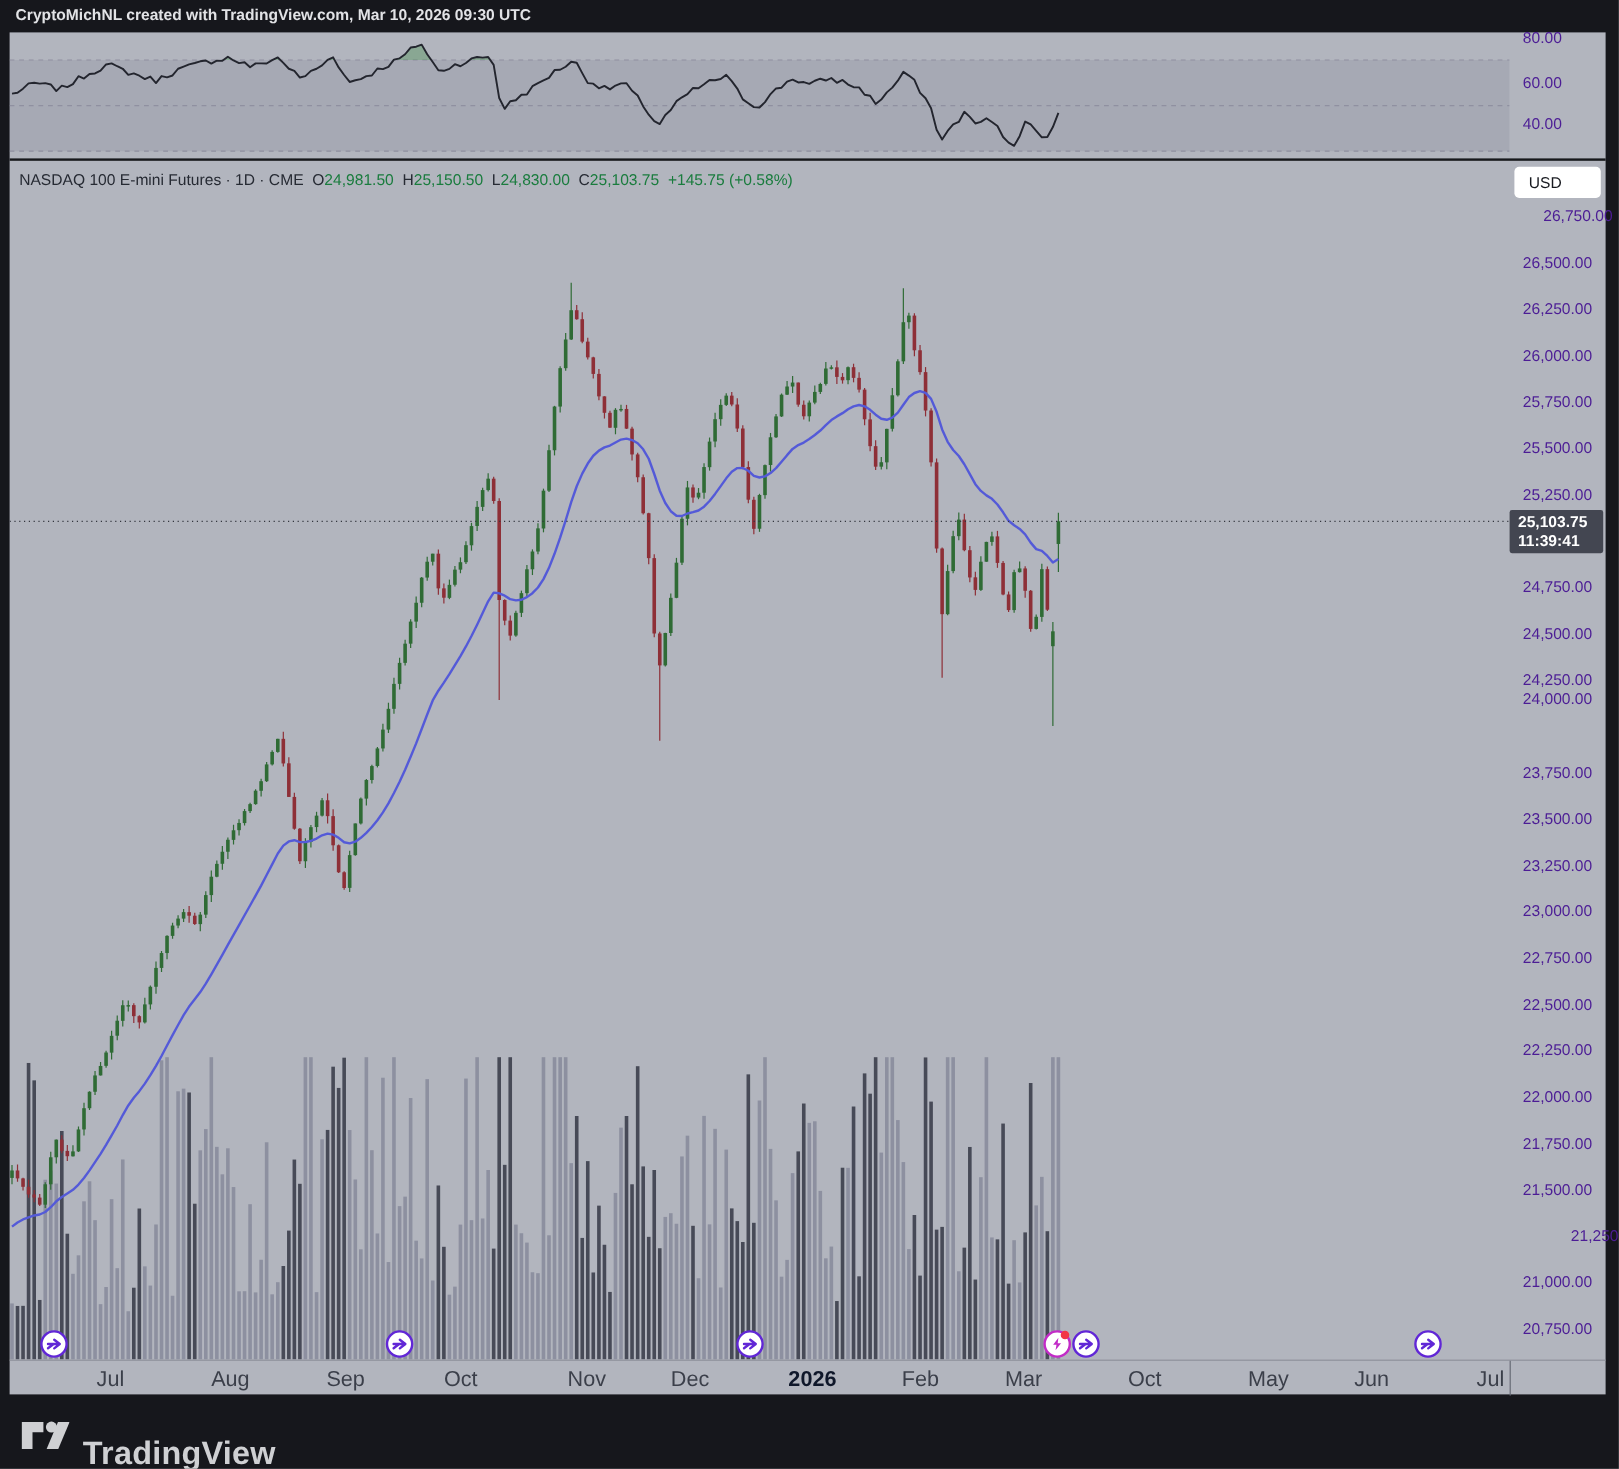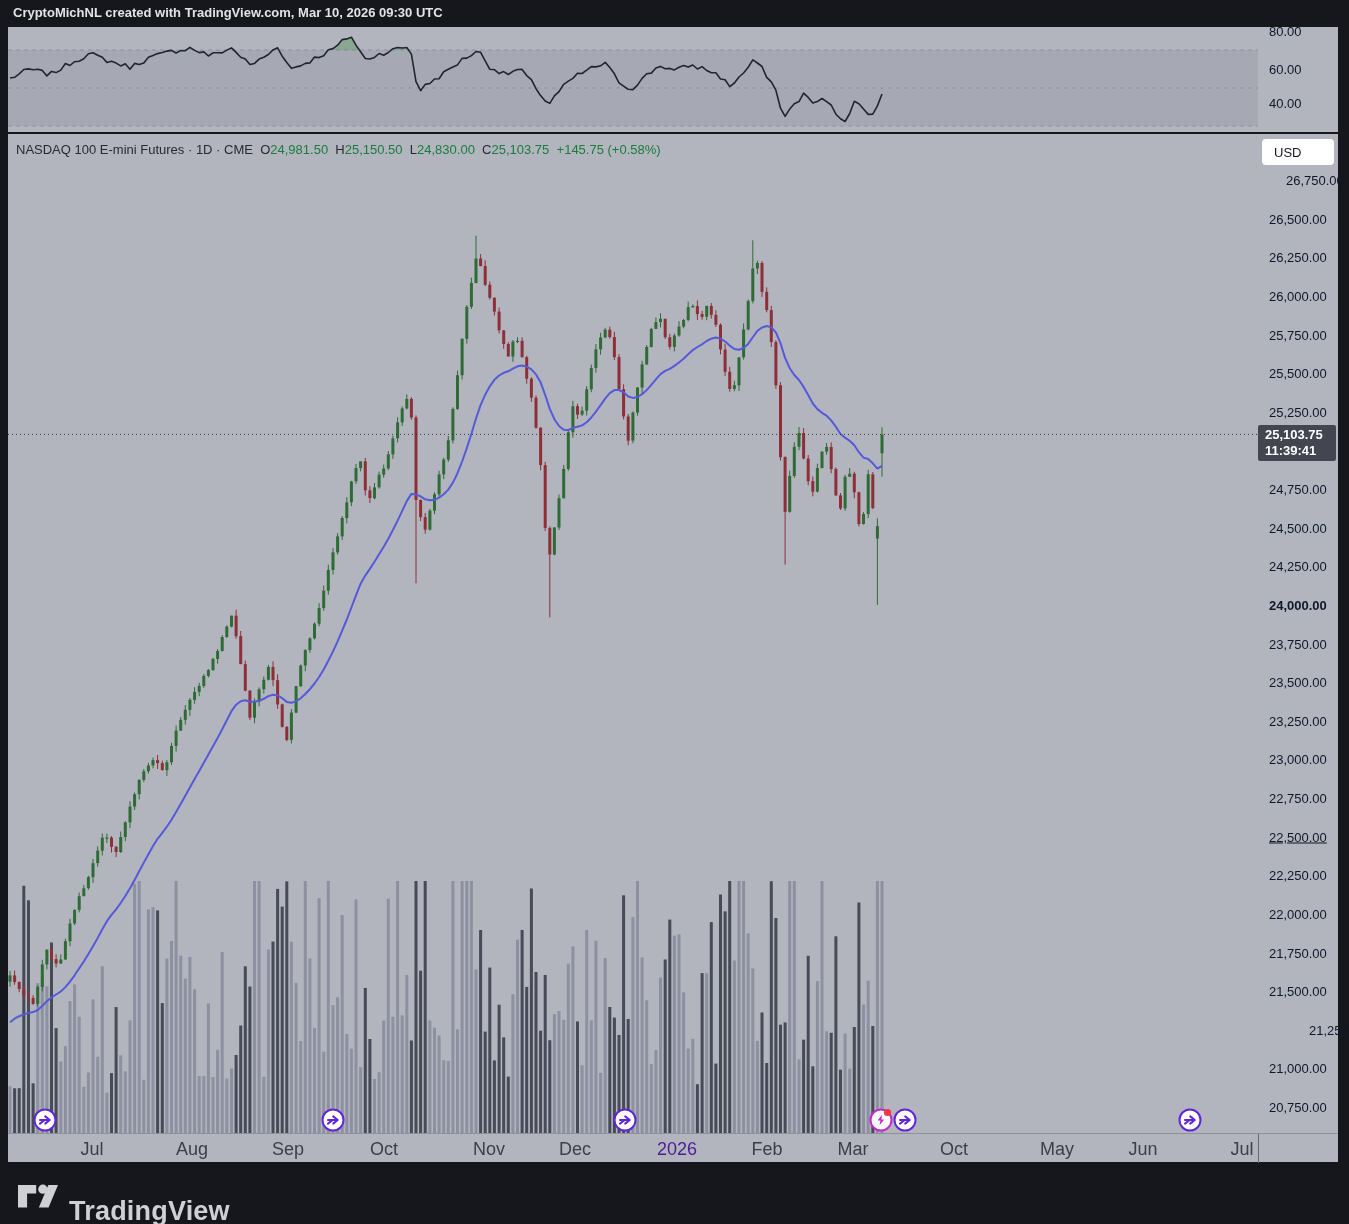--- a/index.html
+++ b/index.html
@@ -24,36 +24,36 @@
     position:absolute;left:8px;top:115px;z-index:6;font-size:13px;white-space:pre;
   }
   .usd-btn{
     position:absolute;left:1254px;top:112px;width:72px;height:26px;z-index:7;
     background:#ffffff;border-radius:4px;color:#17191f;font-size:13px;
     display:flex;align-items:center;padding-left:12px;box-sizing:border-box;cursor:pointer;
   }
   .right-axis{position:absolute;left:1250px;top:0;width:80px;height:1106px;z-index:5;}
   .axis-tick{
     position:absolute;left:11px;transform:translateY(-50%);
-    font-size:13px;color:#0f172a;white-space:nowrap;
+    font-size:13px;color:#4c1d95;white-space:nowrap;
   }
   .price-label{
     position:absolute;left:0;width:78px;box-sizing:border-box;
     background:#434651;border-radius:2px;color:#ffffff;
     font-size:13px;font-weight:700;line-height:16px;padding:2px 0 2px 7px;z-index:8;
   }
   .time-axis{
     position:absolute;left:0;top:1106px;width:1330px;height:29px;
     border-top:1px solid #8e919c;box-sizing:border-box;z-index:5;
   }
   .month-label{
     position:absolute;top:5px;transform:translateX(-50%);
     font-size:18px;color:#3b3f4a;white-space:nowrap;
   }
-  .month-label.bold{font-weight:400;color:#4c1d95;}
+  .month-label.bold{font-weight:700;color:#0f172a;}
   .axis-corner-divider{position:absolute;left:1250px;top:0;width:1px;height:29px;background:#676a76;}
   .brand{
     position:absolute;left:18px;top:1175px;height:42px;z-index:3;
     display:flex;align-items:center;gap:11px;color:#cfd0d3;cursor:pointer;
   }
   .brand-text{font-size:27px;font-weight:700;letter-spacing:.2px;margin-top:30px;}
 </style>
 </head>
 <body>
 
@@ -695,27 +695,27 @@
       <span class="axis-tick" style="top: 153px; margin-left: 17px;">26,750.00</span>
       <span class="axis-tick" style="top: 191.7px;">26,500.00</span>
       <span class="axis-tick" style="top: 230.3px;">26,250.00</span>
       <span class="axis-tick" style="top: 268.9px;">26,000.00</span>
       <span class="axis-tick" style="top: 307.5px;">25,750.00</span>
       <span class="axis-tick" style="top: 346.2px;">25,500.00</span>
       <span class="axis-tick" style="top: 384.8px;">25,250.00</span>
       <span class="axis-tick" style="top: 462px;">24,750.00</span>
       <span class="axis-tick" style="top: 500.7px;">24,500.00</span>
       <span class="axis-tick" style="top: 539.3px;">24,250.00</span>
-      <span class="axis-tick" style="top: 578px; font-weight: bold;">24,000.00</span>
+      <span class="axis-tick" style="top: 555px;">24,000.00</span>
       <span class="axis-tick" style="top: 616.5px;">23,750.00</span>
       <span class="axis-tick" style="top: 655.2px;">23,500.00</span>
       <span class="axis-tick" style="top: 693.8px;">23,250.00</span>
       <span class="axis-tick" style="top: 732.4px;">23,000.00</span>
       <span class="axis-tick" style="top: 771px;">22,750.00</span>
-      <span class="axis-tick" style="top: 809.7px; text-decoration: underline;">22,500.00</span>
+      <span class="axis-tick" style="top: 809.7px;">22,500.00</span>
       <span class="axis-tick" style="top: 848.3px;">22,250.00</span>
       <span class="axis-tick" style="top: 886.9px;">22,000.00</span>
       <span class="axis-tick" style="top: 925.5px;">21,750.00</span>
       <span class="axis-tick" style="top: 964.2px;">21,500.00</span>
       <span class="axis-tick" style="top: 1002.8px; margin-left: 40px;">21,250.00</span>
       <span class="axis-tick" style="top: 1041.4px;">21,000.00</span>
       <span class="axis-tick" style="top: 1080px;">20,750.00</span>
     </div>
 
   <div class="time-axis" id="time-axis">

